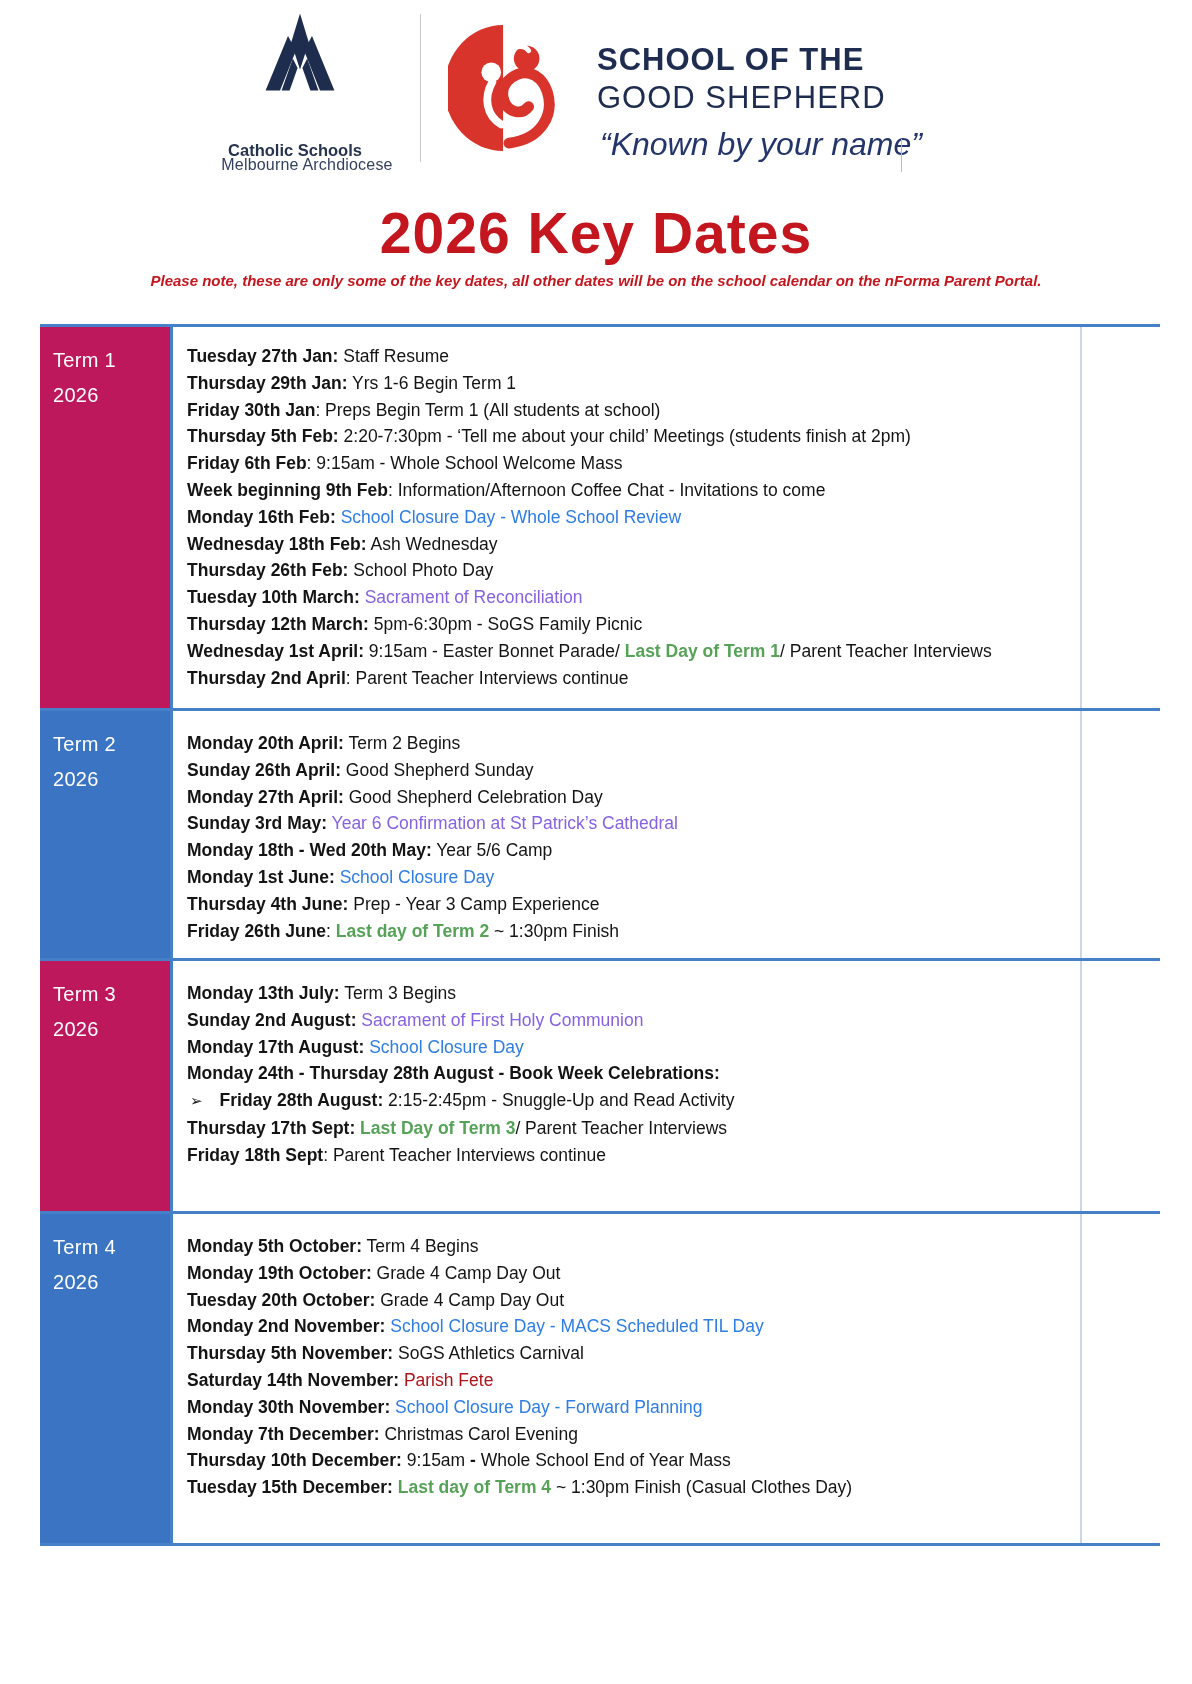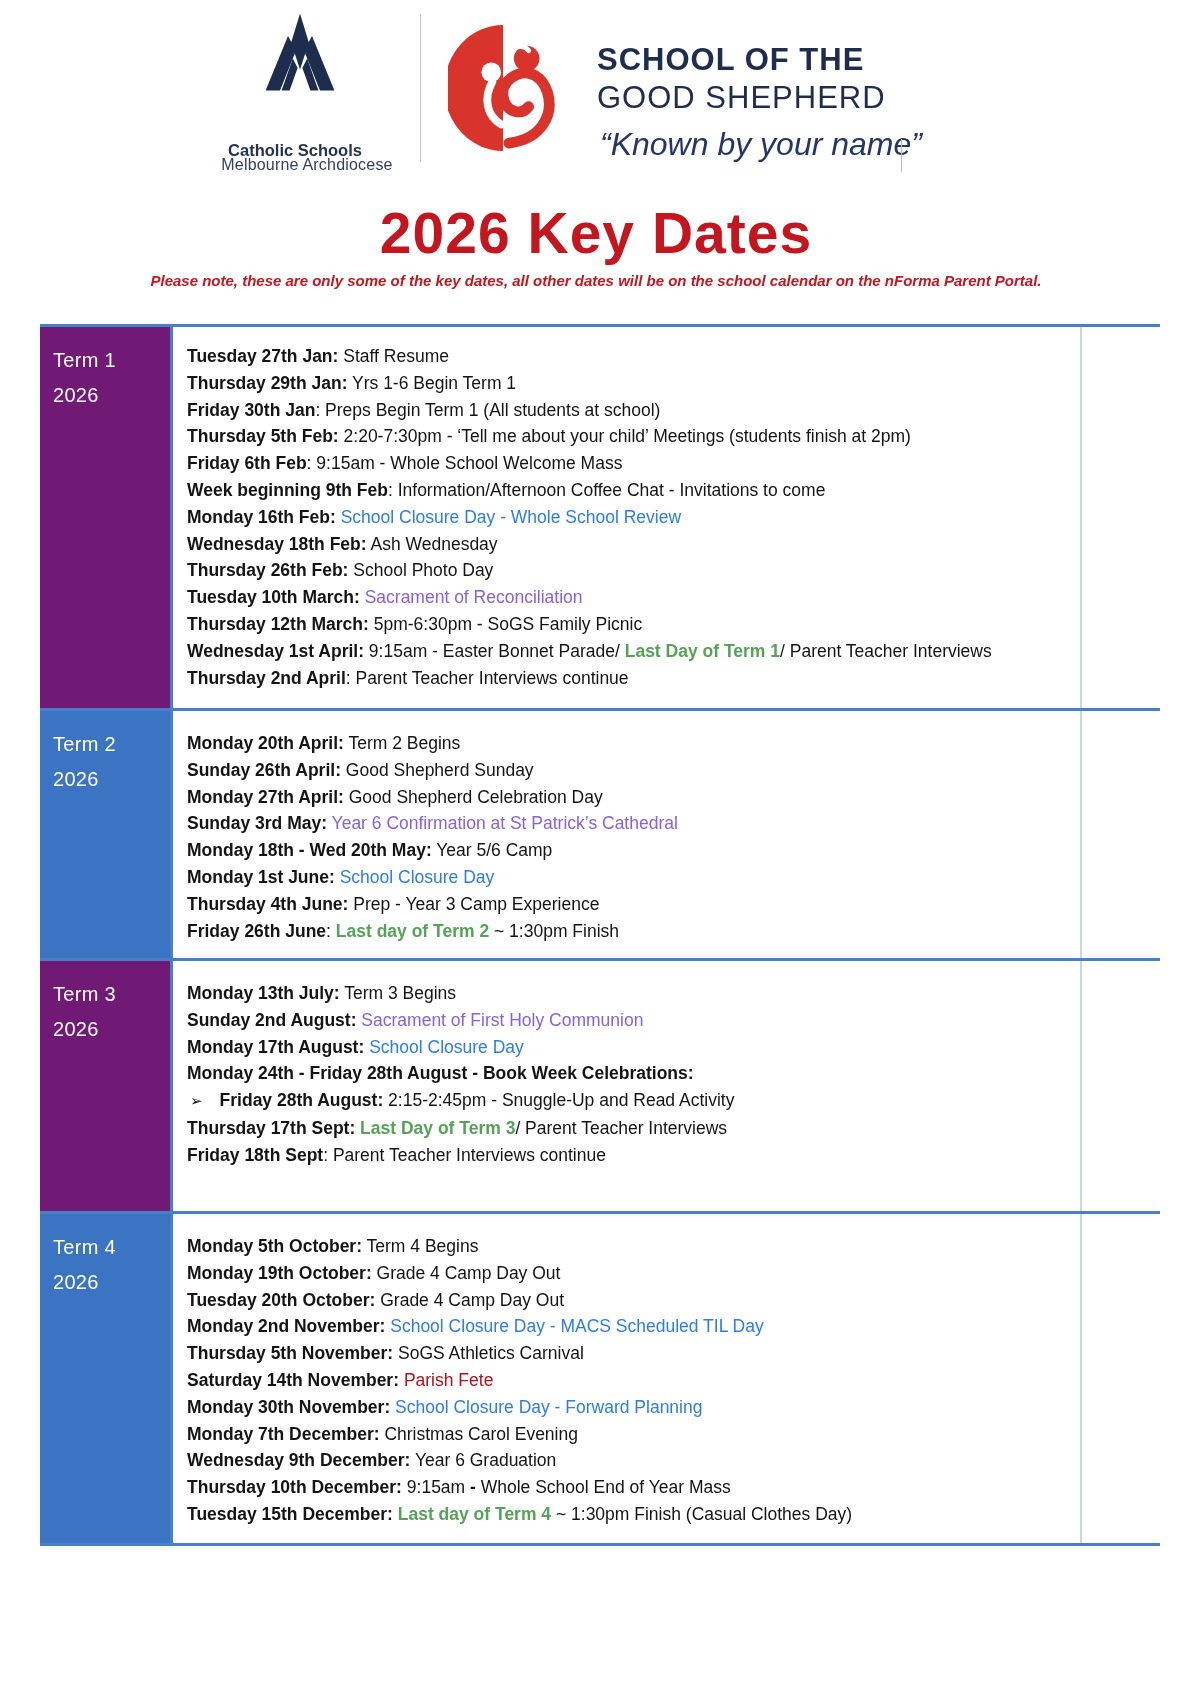--- a/index.html
+++ b/index.html
@@ -28,21 +28,21 @@
   .page-note{position:absolute;left:0;right:0;top:272px;text-align:center;
     font-size:15px;font-style:italic;font-weight:600;color:#c3161e;}
   
   .terms-table{position:absolute;left:40px;top:324px;width:1120px;
     border-bottom:3px solid #4680c8;}
   .term-row{display:grid;grid-template-columns:130px 910px 1fr;border-top:3px solid #4680c8;}
   .term-row:nth-child(1){min-height:381px;}
   .term-row:nth-child(2){min-height:247px;}
   .term-row:nth-child(3){min-height:250px;}
   .term-row:nth-child(4){min-height:329px;}
-  .term-red  .term-label{background:#701a75;}
+  .term-red  .term-label{background:#be185d;}
   .term-blue .term-label{background:#3b74c2;}
   .term-label{color:#ffffff;font-size:20px;padding:22px 0 0 13px;letter-spacing:.3px;}
   .term-label .label-year{margin-top:12px;}
   .term-content{border-left:3px solid #4680c8;box-sizing:border-box;
     padding:16px 8px 10px 14px;}
   .term-row:nth-child(n+2) .term-content{padding-top:19px;}
   .term-spacer{border-left:2px solid #c9d7ea;}
   .event-line{font-size:17.5px;line-height:26.8px;color:#141414;white-space:nowrap;}
   .bullet{display:inline-block;margin:0 17px 0 3px;font-size:15px;color:#141414;}
   .seg-b{font-weight:bold;text-align:center;}
@@ -126,40 +126,39 @@
     </div>
     <div class="term-row term-red">
       <div class="term-label">
         <div class="label-term">Term 3</div>
         <div class="label-year">2026</div>
       </div>
       <div class="term-content">
         <div class="event-line"><span class="seg-b">Monday 13th July:</span><span class="seg-n"> Term 3 Begins</span></div>
         <div class="event-line"><span class="seg-b">Sunday 2nd August:</span><span class="seg-purple"> Sacrament of First Holy Communion</span></div>
         <div class="event-line"><span class="seg-b">Monday 17th August:</span><span class="seg-blue"> School Closure Day</span></div>
-        <div class="event-line"><span class="seg-b">Monday 24th - Friday 28th August - Book Week Celebrations:</span></div>
+        <div class="event-line"><span class="seg-b">Monday 24th - Thursday 28th August - Book Week Celebrations:</span></div>
         <div class="event-line"><span class="bullet">➢</span><span class="seg-b">Friday 28th August:</span><span class="seg-n"> 2:15-2:45pm - Snuggle-Up and Read Activity</span></div>
         <div class="event-line"><span class="seg-b">Thursday 17th Sept:</span><span class="seg-n"> </span><span class="seg-green">Last Day of Term 3</span><span class="seg-n">/ Parent Teacher Interviews</span></div>
         <div class="event-line"><span class="seg-b">Friday 18th Sept</span><span class="seg-n">: Parent Teacher Interviews continue</span></div>
       </div>
       <div class="term-spacer"></div>
     </div>
     <div class="term-row term-blue">
       <div class="term-label">
         <div class="label-term">Term 4</div>
         <div class="label-year">2026</div>
       </div>
       <div class="term-content">
         <div class="event-line"><span class="seg-b">Monday 5th October:</span><span class="seg-n"> Term 4 Begins</span></div>
         <div class="event-line"><span class="seg-b">Monday 19th October:</span><span class="seg-n"> Grade 4 Camp Day Out</span></div>
         <div class="event-line"><span class="seg-b">Tuesday 20th October:</span><span class="seg-n"> Grade 4 Camp Day Out</span></div>
         <div class="event-line"><span class="seg-b">Monday 2nd November:</span><span class="seg-blue"> School Closure Day - MACS Scheduled TIL Day</span></div>
         <div class="event-line"><span class="seg-b">Thursday 5th November:</span><span class="seg-n"> SoGS Athletics Carnival</span></div>
         <div class="event-line"><span class="seg-b">Saturday 14th November:</span><span class="seg-red"> Parish Fete</span></div>
         <div class="event-line"><span class="seg-b">Monday 30th November:</span><span class="seg-blue"> School Closure Day - Forward Planning</span></div>
         <div class="event-line"><span class="seg-b">Monday 7th December:</span><span class="seg-n"> Christmas Carol Evening</span></div>
-        <div class="event-line"><span class="seg-b">Wednesday 9th December:</span><span class="seg-n"> Year 6 Graduation</span></div>
         <div class="event-line"><span class="seg-b">Thursday 10th December:</span><span class="seg-n"> 9:15am </span><span class="seg-b">-</span><span class="seg-n"> Whole School End of Year Mass</span></div>
         <div class="event-line"><span class="seg-b">Tuesday 15th December:</span><span class="seg-n"> </span><span class="seg-green">Last day of Term 4</span><span class="seg-n"> ~ 1:30pm Finish (Casual Clothes Day)</span></div>
       </div>
       <div class="term-spacer"></div>
     </div>
   </div>
 
 </body></html>

